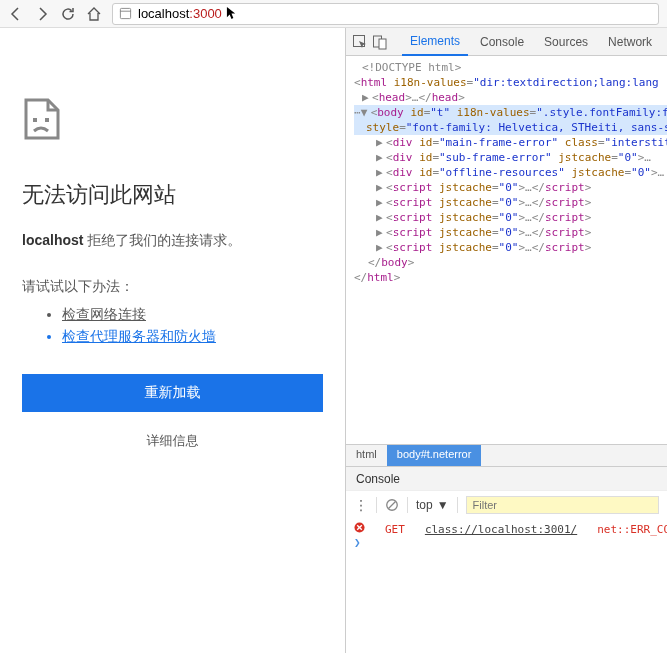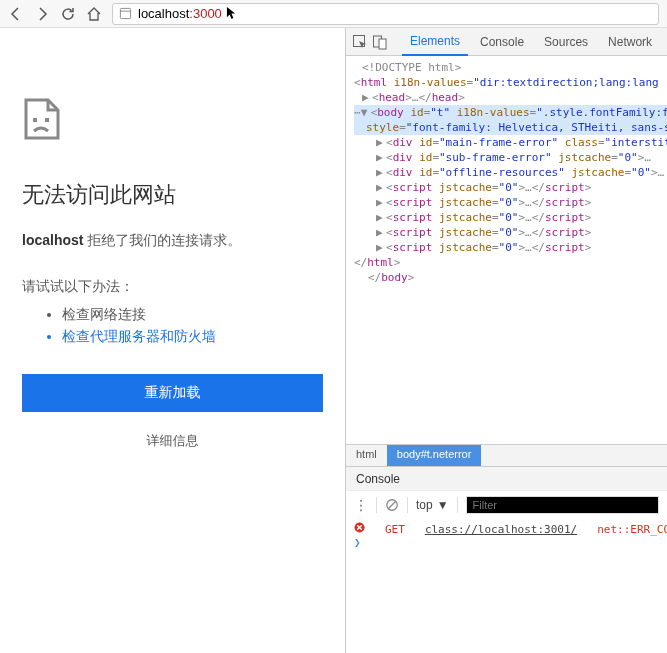--- a/index.html
+++ b/index.html
@@ -25,21 +25,21 @@
   .error-page {
     width: 345px; padding: 70px 22px 0 22px; background: #fff;
     color: #585858; font-size: 14px;
   }
   .sad-icon { width: 40px; height: 42px; margin-bottom: 40px; }
   .err-title { font-size: 22px; color: #333; font-weight: 400; margin-bottom: 22px; }
   .err-sub { margin-bottom: 28px; }
   .err-sub b { color: #333; }
   .err-try { margin-bottom: 10px; }
   .err-list { list-style: disc; padding-left: 40px; margin-bottom: 28px; }
-  .err-list li { margin-bottom: 4px; }
+  .err-list li { margin-bottom: 4px; text-decoration: underline; }
   .err-link { color: #1a73e8; cursor: pointer; }
   .err-code { font-size: 13px; color: #666; margin-bottom: 28px; }
   .reload-btn {
     display: block; width: 100%; background: #1a73e8; color: #fff;
     text-align: center; padding: 10px 0; font-size: 14px; cursor: pointer;
     border: none; margin-bottom: 20px;
   }
   .details { text-align: center; color: #555; font-size: 13px; cursor: pointer; }
 
   .devtools {
@@ -85,21 +85,21 @@
   }
   .console-bar {
     height: 28px; border-top: 1px solid #eee; display: flex; align-items: center;
     gap: 8px; padding: 0 8px; background: #fff;
   }
   .menu-dots { color: #666; cursor: pointer; font-size: 14px; }
   .stop-icon { color: #888; font-size: 14px; cursor: pointer; }
   .tf { display: flex; align-items: center; gap: 4px; color: #444; cursor: pointer; }
   .filter-in {
     flex: 1; border: 1px solid #ddd; padding: 2px 6px; font-size: 11px; color: #888;
-    background: #000000;
+    background: #fef9c3;
   }
   .console-body {
     flex: 0 0 auto; font-family: Menlo, Consolas, monospace; font-size: 11px;
     padding: 4px 8px; height: 135px; overflow: hidden;
   }
   .c-row { display: flex; gap: 20px; align-items: baseline; }
   .c-err { color: #d93025; }
   .c-err-url { color: #444; text-decoration: underline; }
   .prompt { color: #4a90e2; }
 
@@ -200,22 +200,22 @@
       <span class="l hl-line" style="padding-left:0"><span class="dots">⋯</span><span class="arrow">▼</span><span class="pun">&lt;</span><span class="tag">body</span> <span class="attr">id</span><span class="pun">=</span><span class="val">"t"</span> <span class="attr">i18n-values</span><span class="pun">=</span><span class="val">".style.fontFamily:f</span></span>
       <span class="l hl-line" style="padding-left:12px"><span class="attr">style</span><span class="pun">=</span><span class="val">"font-family: Helvetica, STHeiti, sans-s</span></span>
       <span class="l" style="padding-left:22px"><span class="arrow">▶</span><span class="pun">&lt;</span><span class="tag">div</span> <span class="attr">id</span><span class="pun">=</span><span class="val">"main-frame-error"</span> <span class="attr">class</span><span class="pun">=</span><span class="val">"interstiti</span></span>
       <span class="l" style="padding-left:22px"><span class="arrow">▶</span><span class="pun">&lt;</span><span class="tag">div</span> <span class="attr">id</span><span class="pun">=</span><span class="val">"sub-frame-error"</span> <span class="attr">jstcache</span><span class="pun">=</span><span class="val">"0"</span><span class="pun">&gt;</span><span class="dots">…</span></span>
       <span class="l" style="padding-left:22px"><span class="arrow">▶</span><span class="pun">&lt;</span><span class="tag">div</span> <span class="attr">id</span><span class="pun">=</span><span class="val">"offline-resources"</span> <span class="attr">jstcache</span><span class="pun">=</span><span class="val">"0"</span><span class="pun">&gt;</span><span class="dots">…</span></span>
       <span class="l" style="padding-left:22px"><span class="arrow">▶</span><span class="pun">&lt;</span><span class="tag">script</span> <span class="attr">jstcache</span><span class="pun">=</span><span class="val">"0"</span><span class="pun">&gt;</span><span class="dots">…</span><span class="pun">&lt;/</span><span class="tag">script</span><span class="pun">&gt;</span></span>
       <span class="l" style="padding-left:22px"><span class="arrow">▶</span><span class="pun">&lt;</span><span class="tag">script</span> <span class="attr">jstcache</span><span class="pun">=</span><span class="val">"0"</span><span class="pun">&gt;</span><span class="dots">…</span><span class="pun">&lt;/</span><span class="tag">script</span><span class="pun">&gt;</span></span>
       <span class="l" style="padding-left:22px"><span class="arrow">▶</span><span class="pun">&lt;</span><span class="tag">script</span> <span class="attr">jstcache</span><span class="pun">=</span><span class="val">"0"</span><span class="pun">&gt;</span><span class="dots">…</span><span class="pun">&lt;/</span><span class="tag">script</span><span class="pun">&gt;</span></span>
       <span class="l" style="padding-left:22px"><span class="arrow">▶</span><span class="pun">&lt;</span><span class="tag">script</span> <span class="attr">jstcache</span><span class="pun">=</span><span class="val">"0"</span><span class="pun">&gt;</span><span class="dots">…</span><span class="pun">&lt;/</span><span class="tag">script</span><span class="pun">&gt;</span></span>
       <span class="l" style="padding-left:22px"><span class="arrow">▶</span><span class="pun">&lt;</span><span class="tag">script</span> <span class="attr">jstcache</span><span class="pun">=</span><span class="val">"0"</span><span class="pun">&gt;</span><span class="dots">…</span><span class="pun">&lt;/</span><span class="tag">script</span><span class="pun">&gt;</span></span>
+      <span class="l" style="padding-left:14px"><span class="pun">&lt;/</span><span class="tag">body</span><span class="pun">&gt;</span></span>
       <span class="l" style="padding-left:0"><span class="pun">&lt;/</span><span class="tag">html</span><span class="pun">&gt;</span></span>
-      <span class="l" style="padding-left:14px"><span class="pun">&lt;/</span><span class="tag">body</span><span class="pun">&gt;</span></span>
     </div>
 
     <div class="breadcrumb">
       <span class="bc-item">html</span>
       <span class="bc-item sel">body#t.neterror</span>
     </div>
 
     <div class="console-head">Console</div>
     <div class="console-bar">
       <span class="menu-dots">⋮</span>

